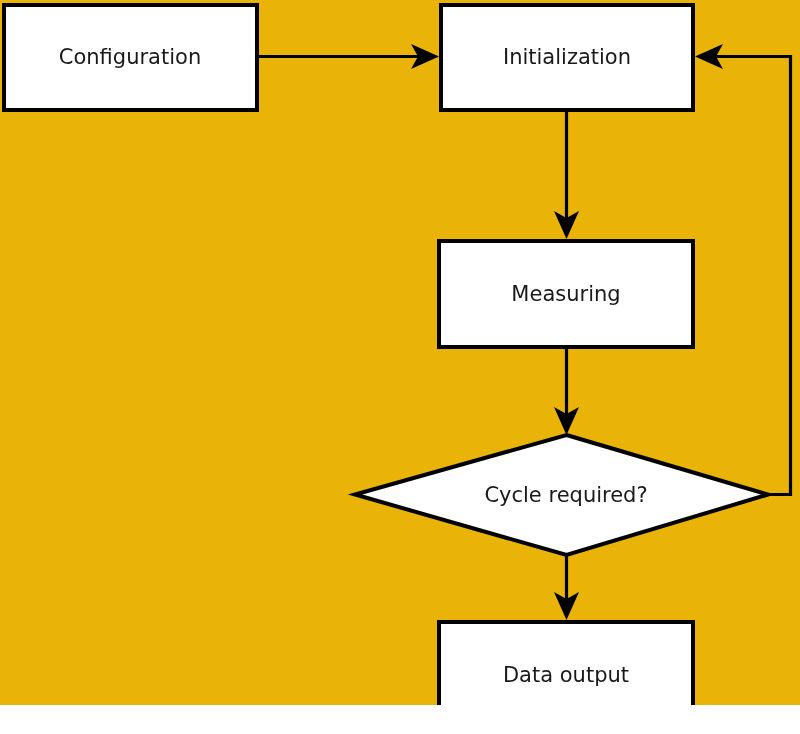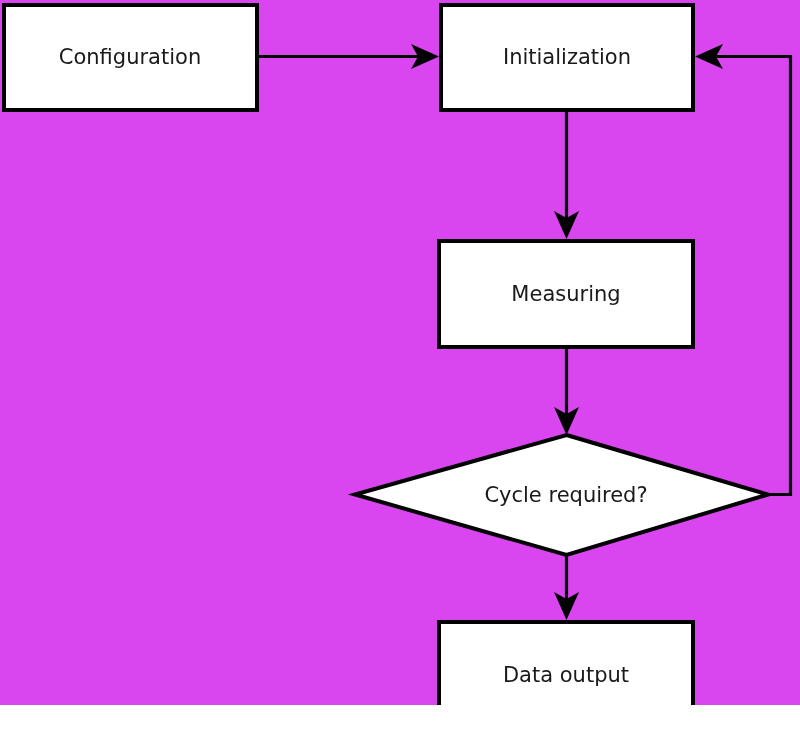--- a/index.html
+++ b/index.html
@@ -7,21 +7,21 @@
     padding: 0;
     background: #ffffff;
   }
   body {
     font-family: "DejaVu Sans", sans-serif;
   }
   #canvas {
     position: relative;
     width: 800px;
     height: 705px;
-    background: #d946ef;
+    background: #eab308;
     overflow: hidden;
   }
   #flow-svg {
     position: absolute;
     top: 0;
     left: 0;
     width: 800px;
     height: 734px;
   }
   .node-shape {

